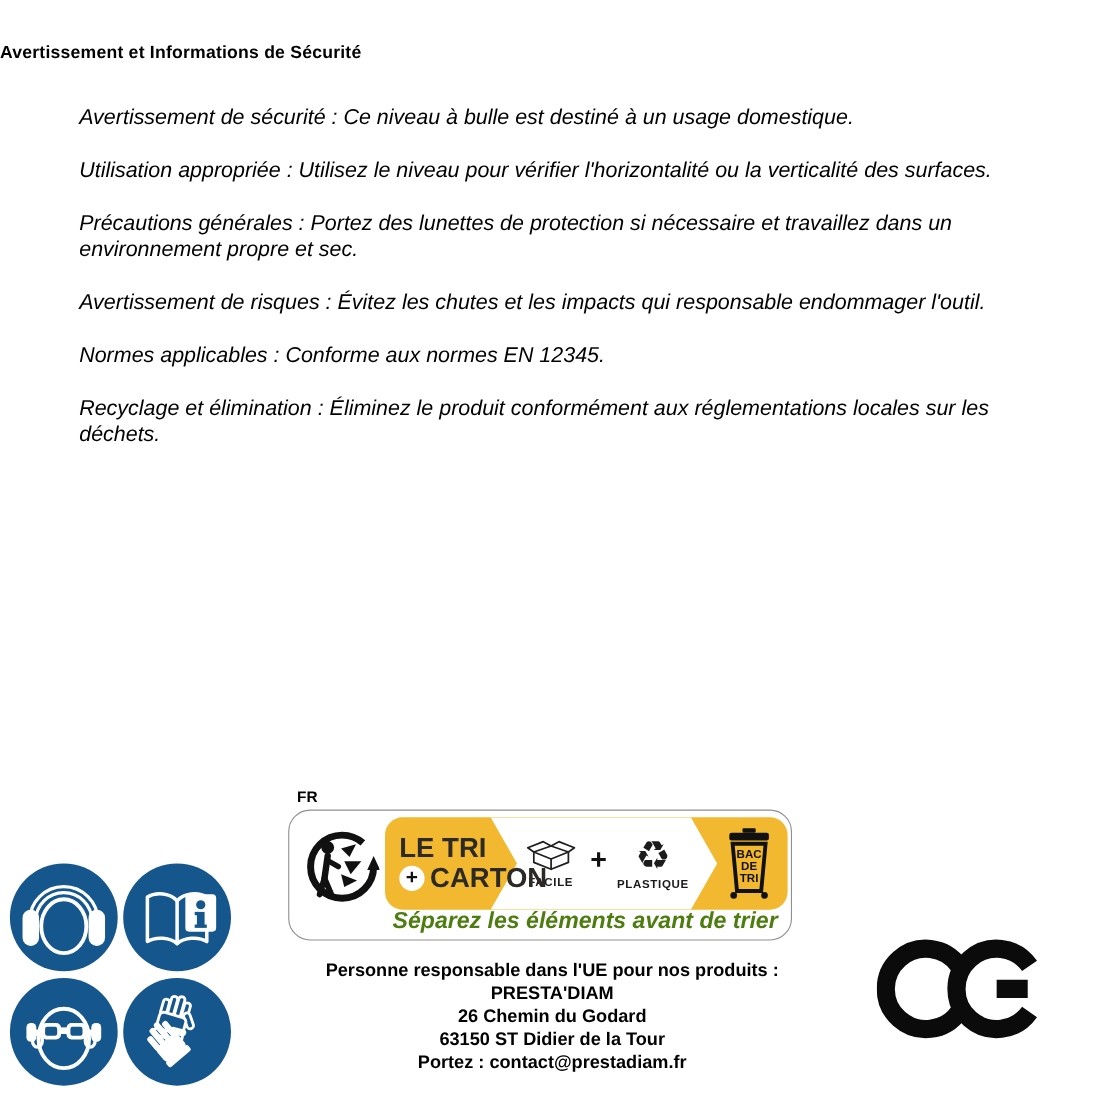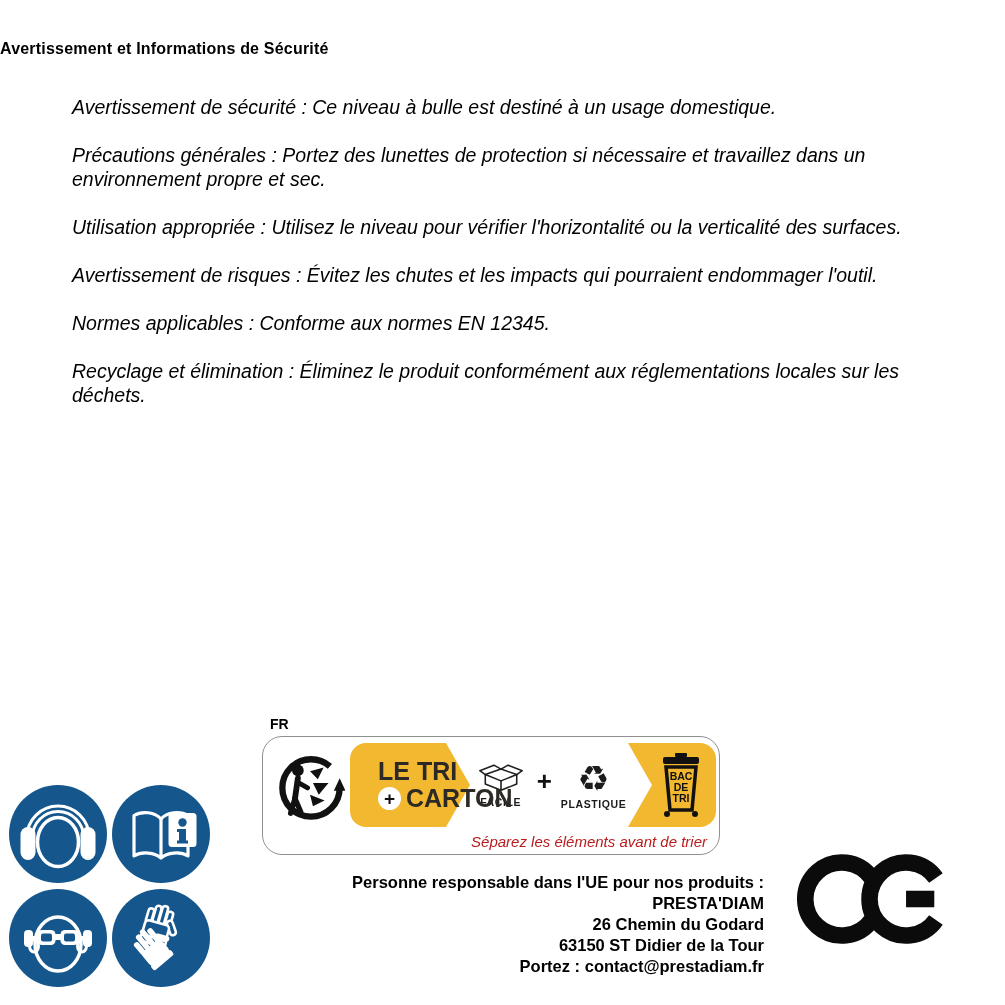--- a/index.html
+++ b/index.html
@@ -28,64 +28,64 @@
     position:absolute;left:0;top:20px;width:458px;height:119px;background:#fff;
     border:1.5px solid #8f8f8f;border-radius:20px;box-sizing:border-box;
   }
   .triman{position:absolute;left:14px;top:9px;width:68px;height:76px;}
   .band{
     position:absolute;left:87px;top:6px;width:366px;height:84px;
     background:var(--label-yellow,#F2B82F);border-radius:16px;
   }
   .letri{
     position:absolute;left:13px;top:50%;transform:translateY(-50%);
-    font-weight:bold;color:#2d2a26;font-size:25px;line-height:27px;white-space:nowrap;margin-left:15px;
+    font-weight:bold;color:#2d2a26;font-size:25px;line-height:27px;white-space:nowrap;
   }
   .letri .row2{display:flex;align-items:center;gap:5px;}
   .plus-circle{
     width:23px;height:23px;border-radius:50%;background:#fff;color:#111;
     display:inline-flex;align-items:center;justify-content:center;
     font-size:19px;font-weight:bold;line-height:1;
   }
   .chevron{
     position:absolute;left:96px;top:0;width:206px;height:84px;background:#fff;
     clip-path:polygon(0 0,calc(100% - 24px) 0,100% 50%,calc(100% - 24px) 100%,0 100%,24px 50%);
     display:flex;align-items:center;justify-content:center;gap:9px;
     padding:0 30px 0 32px;box-sizing:border-box;
   }
   .material{display:flex;flex-direction:column;align-items:center;gap:1px;}
   .material .mat-label{font-size:10.5px;font-weight:bold;letter-spacing:.6px;color:#1a1a1a;}
   .mat-plus{font-size:26px;font-weight:bold;color:#111;margin-top:-8px;}
   .recycle-glyph{font-family:"DejaVu Sans",sans-serif;font-size:36px;line-height:36px;color:#1c1c1c;}
   .bin{position:absolute;right:11px;top:50%;transform:translateY(-50%);width:48px;height:66px;}
   .bin text{font-weight:bold;font-size:10.5px;fill:#111;font-family:"Liberation Sans",sans-serif;}
   .tagline{
-    position:absolute;right:12px;bottom:4px;font-size:15px;font-weight:normal;font-style:italic;color:#b91c1c;
+    position:absolute;right:12px;bottom:4px;font-size:21px;font-weight:bold;font-style:italic;color:#4d7c0f;
   }
   
   .address{
-    position:absolute;left:240px;top:872px;width:524px;text-align:right;
+    position:absolute;left:240px;top:872px;width:524px;text-align:center;
     font-size:16.5px;font-weight:bold;line-height:21px;
   }
   
   .ce{position:absolute;left:797px;top:852px;width:148px;height:94px;}
   .ce path{stroke:#0b0b0b;stroke-width:17;fill:none;}
 </style>
 </head>
 <body style="--mandatory-blue: #15578D; --label-yellow: #F2B82F; --text: #000000;">
 
 <main>
 
   <h1 class="title">Avertissement et Informations de Sécurité</h1>
 
   <section class="content">
     <p>Avertissement de sécurité : Ce niveau à bulle est destiné à un usage domestique.</p>
+    <p>Utilisation appropriée : Utilisez le niveau pour vérifier l'horizontalité ou la verticalité des surfaces.</p>
     <p>Précautions générales : Portez des lunettes de protection si nécessaire et travaillez dans un environnement propre et sec.</p>
-    <p>Utilisation appropriée : Utilisez le niveau pour vérifier l'horizontalité ou la verticalité des surfaces.</p>
-    <p>Avertissement de risques : Évitez les chutes et les impacts qui pourraient endommager l'outil.</p>
+    <p>Avertissement de risques : Évitez les chutes et les impacts qui responsable endommager l'outil.</p>
     <p>Normes applicables : Conforme aux normes EN 12345.</p>
     <p>Recyclage et élimination : Éliminez le produit conformément aux réglementations locales sur les déchets.</p>
   </section>
 
   <div class="icons-grid">
 
     <svg class="picto" viewBox="0 0 100 100">
       <circle class="disc" cx="50" cy="50" r="49"></circle>
       <ellipse cx="50" cy="58" rx="20.5" ry="24.5" class="disc" stroke="#fff" stroke-width="3.5"></ellipse>
       <path d="M19 53 A31 31 0 0 1 81 53" fill="none" stroke="#fff" stroke-width="3"></path>

